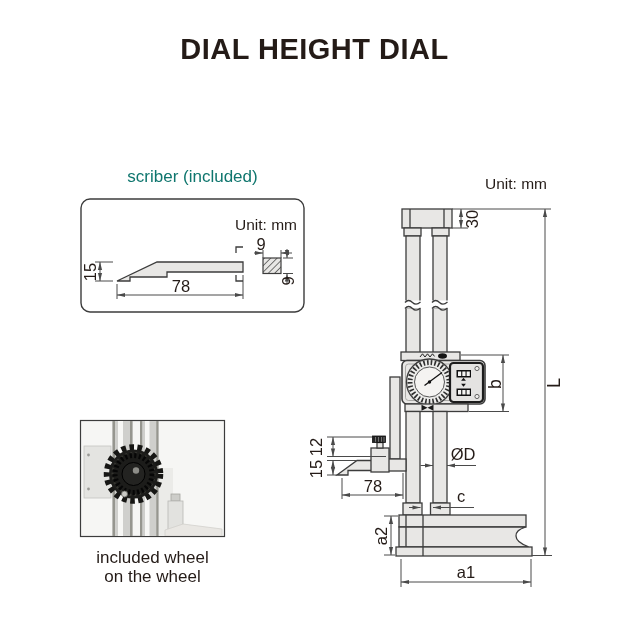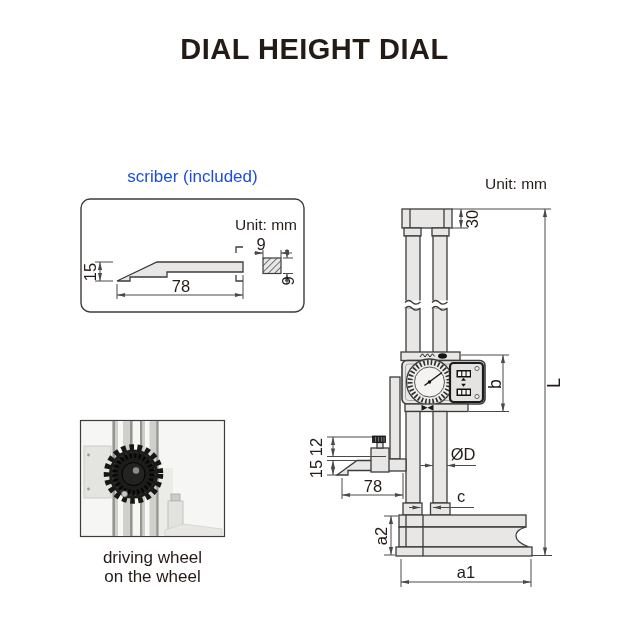--- a/index.html
+++ b/index.html
@@ -6,21 +6,21 @@
   body{
     width:629px;height:629px;position:relative;background:#ffffff;
     font-family:"Liberation Sans",sans-serif;color:#241b17;overflow:hidden;
   }
   .page-title{
     position:absolute;top:33px;left:0;width:629px;text-align:center;
     font-size:29px;font-weight:bold;letter-spacing:.5px;color:#241b17;
   }
   .scriber-title{
     position:absolute;top:167px;left:81px;width:223px;text-align:center;
-    font-size:17px;color:#1d4ed8;
+    font-size:17px;color:#0f766e;
   }
   .photo-caption{
     position:absolute;top:548px;left:74px;width:157px;text-align:center;
     font-size:17px;line-height:19px;color:#241b17;
   }
   .photo-caption span{display:block;}
   svg#art{position:absolute;top:0;left:0;}
   svg text{font-family:"Liberation Sans",sans-serif;fill:#241b17;font-size:16px;}
   svg text.sm{font-size:15.5px;}
   svg text.dim{font-size:16.5px;}
@@ -274,15 +274,15 @@
       </g>
 
       <rect x="171" y="494" width="9" height="7" fill="#cdcdc9" stroke="#a5a5a0" stroke-width="0.8"></rect>
       <rect x="168" y="501" width="15" height="31" fill="#e2e2df" stroke="#b8b8b4" stroke-width="0.8"></rect>
       <path d="M183,524 L222,529 L222,536 L165,536 L165,530 Z" fill="#e9e7e3" stroke="#cfcdc8" stroke-width="0.7"></path>
     </g>
   </g>
 </svg>
 
 <div class="photo-caption">
-  <span>driving wheel</span>
+  <span>included wheel</span>
   <span>on the wheel</span>
 </div>
 
 </body></html>

